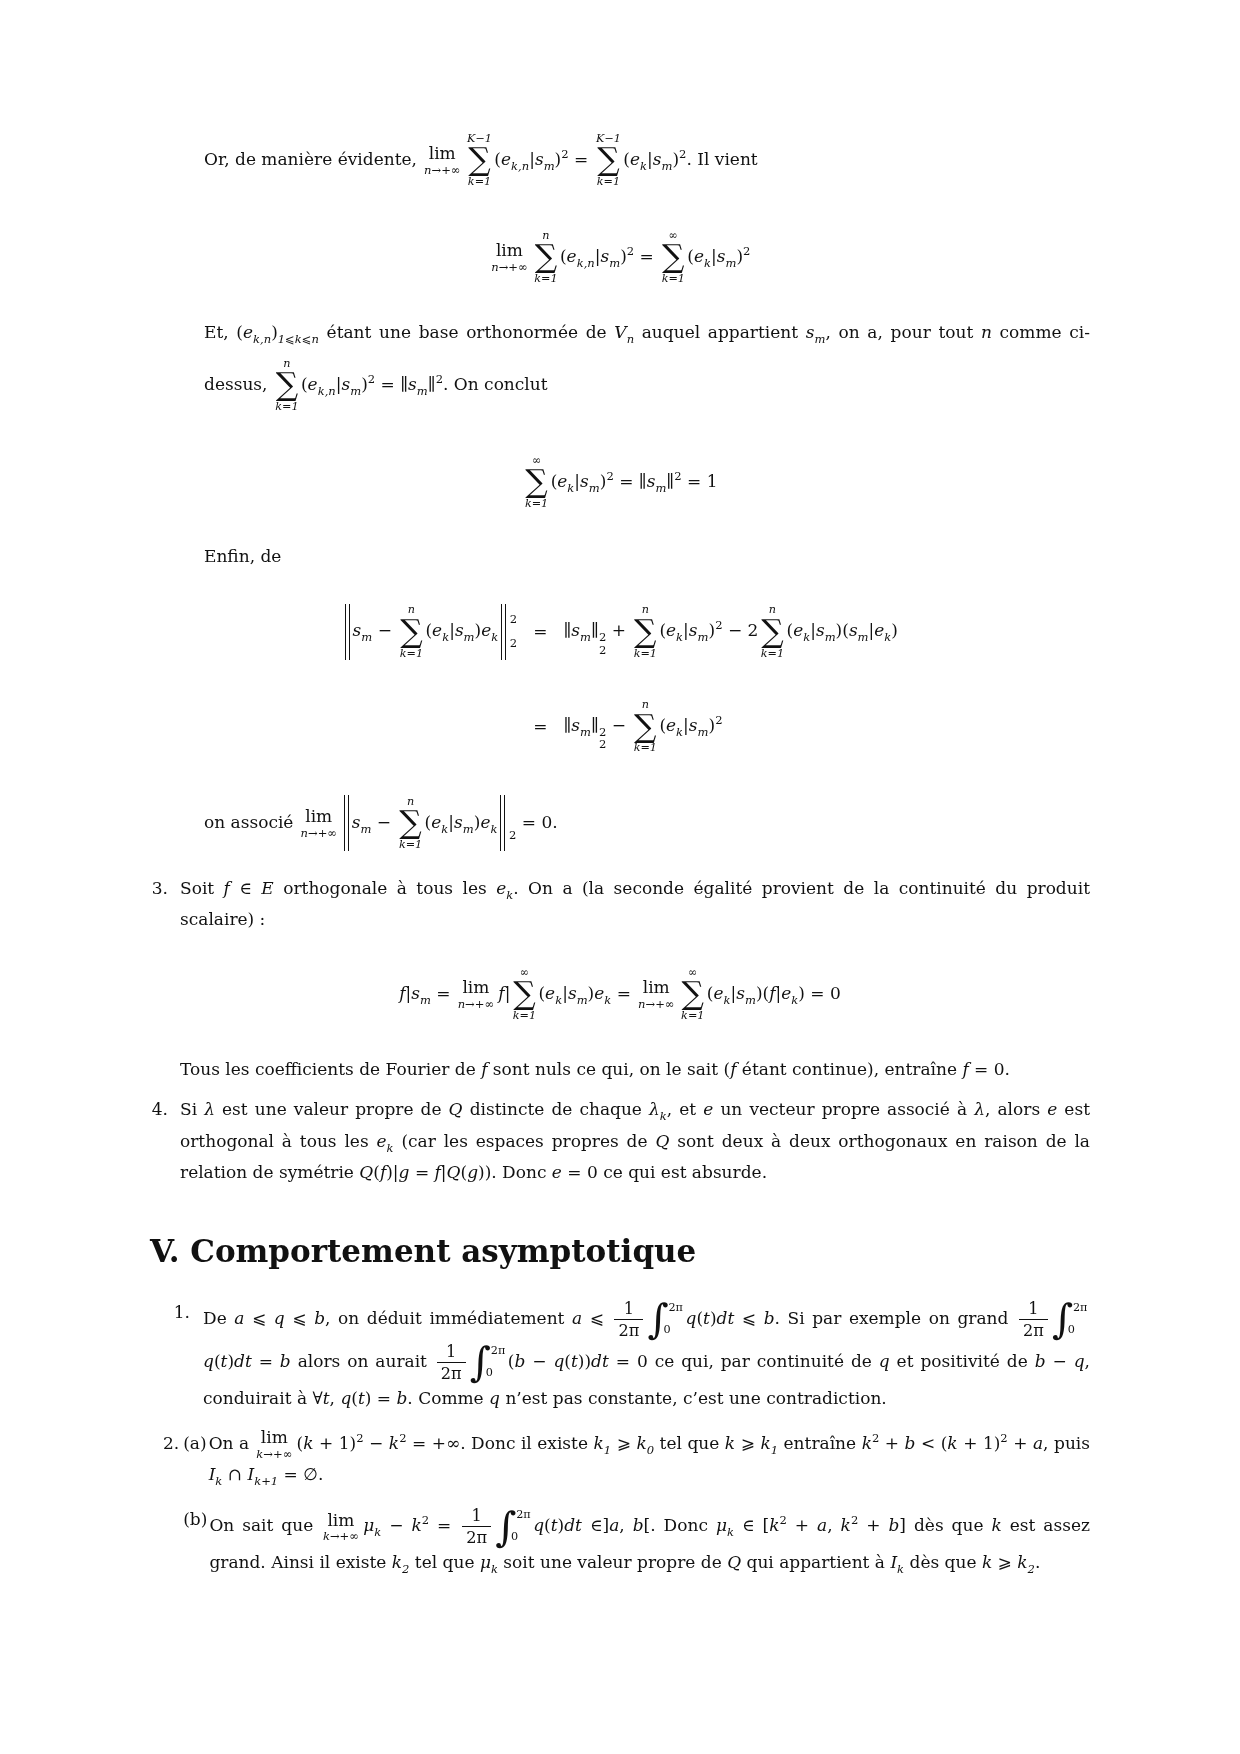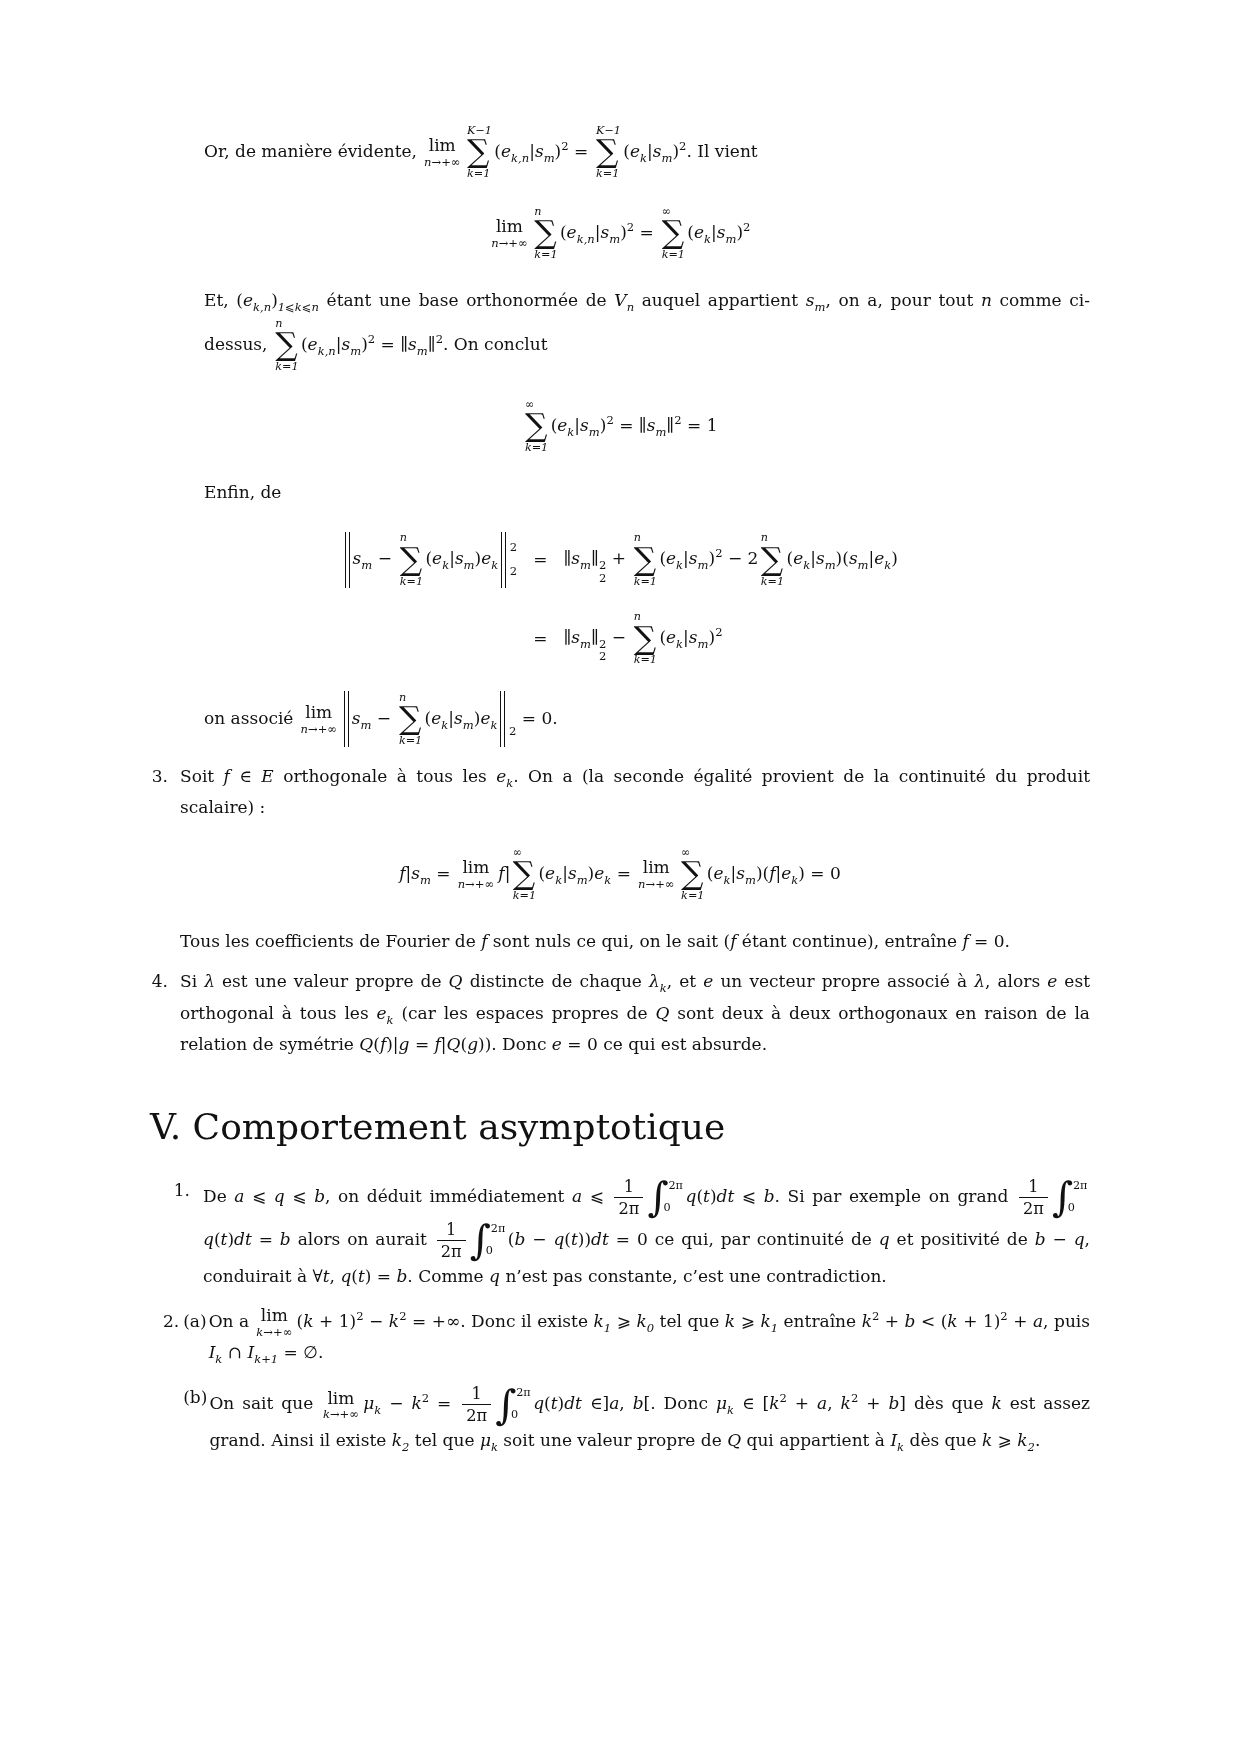--- a/index.html
+++ b/index.html
@@ -19,21 +19,21 @@
   .list-item { display:flex; margin:12px 0; }
   .listA-num { flex:0 0 30px; padding-right:12px; box-sizing:border-box; text-align:right; }
   .list-body { flex:1; text-align:justify; min-width:0; }
 
   .va-item { display:flex; margin:16px 0 16px 13px; }
   .va-num { flex:0 0 40px; padding-right:13px; box-sizing:border-box; text-align:right; }
   .va-num.narrow { flex:0 0 20px; padding-right:4px; text-align:left; }
   .sublist-item { display:flex; margin:14px 0; }
   .sub-label { flex:0 0 20px; padding-right:2px; }
 
-  .section-heading { font-size:36px; font-weight:normal; margin:46px 0 28px 0; line-height:1.2; }
+  .section-heading { font-size:31px; font-weight:bold; margin:46px 0 28px 0; line-height:1.2; }
   .subsection-heading { font-size:20px; font-weight:bold; margin:0 0 20px 0; line-height:1.2; }
 
   
   .equation { text-align:center; margin:24px 0; }
   .mline { display:inline; }
   .align-grid {
     display:inline-grid; grid-template-columns:auto auto auto;
     column-gap:16px; row-gap:22px; align-items:center;
   }
   .align-grid .lhs { justify-self:end; text-align:right; }
@@ -44,22 +44,22 @@
   .mr { }
   .mi { font-style:italic; }
   .msub { font-size:.68em; font-style:italic; vertical-align:-0.4em; }
   .msup { font-size:.68em; vertical-align:0.6em; }
   .mss  { display:inline-flex; flex-direction:column; align-items:flex-start;
           font-size:.68em; line-height:1.05; vertical-align:-0.45em; }
   .mss > span { display:block; }
   .mlim { display:inline-flex; flex-direction:column; align-items:center;
           line-height:1.05; vertical-align:middle; margin:0 .25em 0 .1em;justify-content:center; }
   .mlimb { font-size:.68em; font-style:italic; margin-top:1px; }
-  .msum { display:inline-flex; flex-direction:column; align-items:flex-start;
-          line-height:1; vertical-align:middle; margin:0 .14em; }
+  .msum { display:inline-flex; flex-direction:column; align-items:center;
+          line-height:1; vertical-align:middle; margin:8px .14em; }
   .msumt,.msumb { font-size:.66em; font-style:italic; line-height:1.2; }
   .msumg { font-size:1.85em; line-height:.95; }
   .mfrac { display:inline-flex; flex-direction:column; align-items:center;
            vertical-align:middle; margin:0 .18em; line-height:1.3; font-size:.95em; }
   .mfracn { padding:0 .25em; }
   .mfracd { border-top:1.2px solid #111; padding:0 .25em; }
   .mint { display:inline-flex; align-items:center; vertical-align:middle; margin:0 .15em 0 .05em; }
   .mintg { font-size:2.4em; line-height:1; }
   .mintb { display:inline-flex; flex-direction:column; justify-content:space-between;
            align-self:stretch; font-size:.66em; line-height:1; padding:.25em 0 .45em; }

